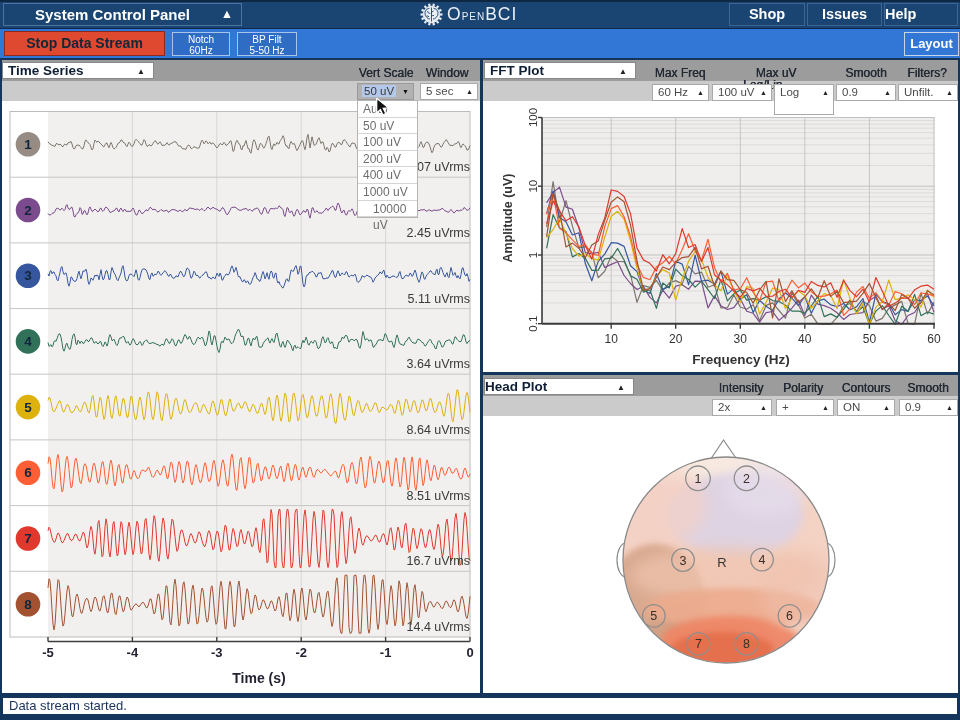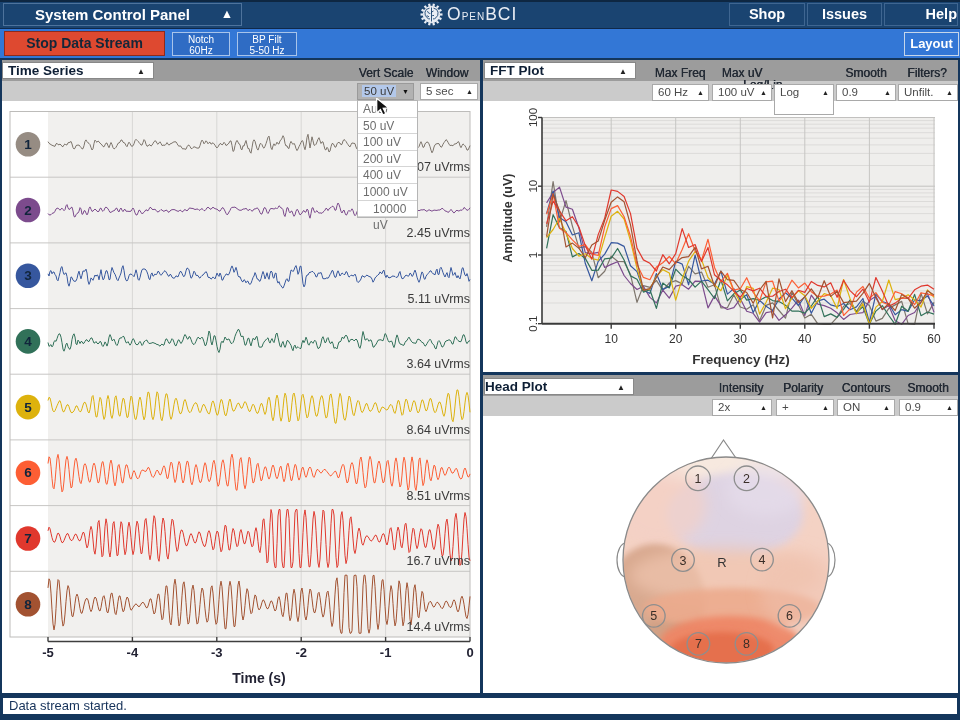--- a/index.html
+++ b/index.html
@@ -21,21 +21,21 @@
       <g stroke="#1a4471" stroke-width="0.9" fill="none">
         <path d="M11.5 4.5 v14"></path>
         <path d="M9.5 5.2 q-4 0.5-4.5 4 q-0.5 3.5 2 5.5 q1.5 1.5 3 1.2"></path>
         <path d="M13.5 5.2 q4 0.5 4.5 4 q0.5 3.5-2 5.5 q-1.5 1.5-3 1.2"></path>
         <path d="M7 8.5 q2 0.5 2.5 2.5 m-3 2 q1.5-0.5 2.5 1 m4.5-6 q-2 0.5-2.5 2.5 m3 2 q-1.5-0.5-2.5 1"></path>
       </g>
     </svg></div>
 <div style="position:absolute;left:447px;top:5px;font-size:17.5px;color:#e9edf4;letter-spacing:1px;line-height:19px;">O<span style="font-size:10px">PEN</span>BCI</div>
 <div style="position:absolute;left:729px;top:3px;width:76px;height:23px;border:1px solid #3f6691;color:#fff;font-size:14.5px;font-weight:bold;text-align:center;line-height:21px;">Shop</div>
 <div style="position:absolute;left:807px;top:3px;width:75px;height:23px;border:1px solid #3f6691;color:#fff;font-size:14.5px;font-weight:bold;text-align:center;line-height:21px;">Issues</div>
-<div style="position:absolute;left:884px;top:3px;width:74px;height:23px;border:1px solid #3f6691;color:#fff;font-size:14.5px;font-weight:bold;text-align:right;line-height:21px;">Help</div>
+<div style="position:absolute;left:884px;top:3px;width:74px;height:23px;border:1px solid #3f6691;color:#fff;font-size:14.5px;font-weight:bold;text-align:left;line-height:21px;">Help</div>
 <div style="position:absolute;left:0;top:28px;width:960px;height:1px;background:#10294a;"></div>
 <div style="position:absolute;left:0;top:29px;width:960px;height:29px;background:#3377d6;"></div>
 <div style="position:absolute;left:4px;top:31px;width:161px;height:25px;background:#de4930;border:1px solid #8f2a1a;color:#132739;font-size:14px;font-weight:bold;text-align:center;line-height:23px;">Stop Data Stream</div>
 <div style="position:absolute;left:172px;top:32px;width:58px;height:24px;background:#2f6cc4;border:1px solid #a8c4ea;color:#fff;font-size:10px;text-align:center;line-height:11px;padding-top:1px;">Notch<br>60Hz</div>
 <div style="position:absolute;left:237px;top:32px;width:60px;height:24px;background:#2f6cc4;border:1px solid #a8c4ea;color:#fff;font-size:10px;text-align:center;line-height:11px;padding-top:1px;">BP Filt<br>5-50 Hz</div>
 <div style="position:absolute;left:904px;top:32px;width:55px;height:24px;border:1px solid #c6d6ea;color:#fff;font-size:13px;font-weight:bold;text-align:center;line-height:22px;">Layout</div>
 <div style="position:absolute;left:0;top:58px;width:960px;height:2px;background:#14365c;"></div>
 <div style="position:absolute;left:0;top:58px;width:2px;height:662px;background:#14365c;"></div>
 <div style="position:absolute;left:958px;top:58px;width:2px;height:662px;background:#14365c;"></div>
 <div style="position:absolute;left:480px;top:58px;width:3px;height:637px;background:#14365c;"></div>
@@ -43,21 +43,21 @@
 <div style="position:absolute;left:2px;top:81px;width:478px;height:20px;background:#cbcbcb;"></div>
 <div style="position:absolute;left:2px;top:62px;width:152px;height:17px;background:#fff;border:1px solid #888;box-sizing:border-box;font-size:13.5px;font-weight:bold;color:#0e1f35;line-height:15px;"><span style="padding-left:5px">Time Series</span><span style="position:absolute;right:8px;top:1px;font-size:8px;color:#222">▲</span></div>
 <div style="position:absolute;left:326px;top:66px;width:120px;text-align:center;font-size:12px;color:#232a34;text-shadow:0.4px 0 0 #232a34;">Vert Scale</div>
 <div style="position:absolute;left:387px;top:66px;width:120px;text-align:center;font-size:12px;color:#232a34;text-shadow:0.4px 0 0 #232a34;">Window</div>
 <div style="position:absolute;left:357px;top:83px;width:57px;height:17px;background:#b2b2b2;border:1px solid #9a9a9a;box-sizing:border-box;font-size:11.5px;color:#3a3a3a;line-height:15px;"><span style="margin-left:4px;background:#b3c8ea;padding:0 2px;">50 uV</span><span style="position:absolute;right:4px;top:0;font-size:7px;color:#111;line-height:15px">▼</span></div>
 <div style="position:absolute;left:420px;top:83px;width:58px;height:17px;background:#ffffff;border:1px solid #a9a9a9;box-sizing:border-box;font-size:11.5px;color:#4a4a4a;line-height:15px;"><span style="padding-left:5px">5 sec</span><span style="position:absolute;right:4px;top:0;font-size:7px;color:#222;line-height:15px">▲</span></div>
 <div style="position:absolute;left:483px;top:60px;width:475px;height:21px;background:#9c9c9c;"></div>
 <div style="position:absolute;left:483px;top:81px;width:475px;height:20px;background:#cbcbcb;"></div>
 <div style="position:absolute;left:484px;top:62px;width:152px;height:17px;background:#fff;border:1px solid #888;box-sizing:border-box;font-size:13.5px;font-weight:bold;color:#0e1f35;line-height:15px;"><span style="padding-left:5px">FFT Plot</span><span style="position:absolute;right:8px;top:1px;font-size:8px;color:#222">▲</span></div>
 <div style="position:absolute;left:620px;top:66px;width:120px;text-align:center;font-size:12px;color:#232a34;text-shadow:0.4px 0 0 #232a34;">Max Freq</div>
-<div style="position:absolute;left:682px;top:66px;width:120px;text-align:center;font-size:12px;color:#232a34;text-shadow:0.4px 0 0 #232a34;">Max uV</div>
+<div style="position:absolute;left:716px;top:66px;width:120px;text-align:center;font-size:12px;color:#232a34;text-shadow:0.4px 0 0 #232a34;">Max uV</div>
 <div style="position:absolute;left:743px;top:66px;width:120px;text-align:left;font-size:12px;color:#232a34;text-shadow:0.4px 0 0 #232a34;margin-top:12px;">Log/Lin</div>
 <div style="position:absolute;left:806px;top:66px;width:120px;text-align:center;font-size:12px;color:#232a34;text-shadow:0.4px 0 0 #232a34;">Smooth</div>
 <div style="position:absolute;left:867px;top:66px;width:120px;text-align:center;font-size:12px;color:#232a34;text-shadow:0.4px 0 0 #232a34;">Filters?</div>
 <div style="position:absolute;left:652px;top:84px;width:57px;height:17px;background:#ffffff;border:1px solid #a9a9a9;box-sizing:border-box;font-size:11.5px;color:#4a4a4a;line-height:15px;"><span style="padding-left:5px">60 Hz</span><span style="position:absolute;right:4px;top:0;font-size:7px;color:#222;line-height:15px">▲</span></div>
 <div style="position:absolute;left:712px;top:84px;width:60px;height:17px;background:#ffffff;border:1px solid #a9a9a9;box-sizing:border-box;font-size:11.5px;color:#4a4a4a;line-height:15px;"><span style="padding-left:5px">100 uV</span><span style="position:absolute;right:4px;top:0;font-size:7px;color:#222;line-height:15px">▲</span></div>
 <div style="position:absolute;left:774px;top:84px;width:60px;height:31px;background:#ffffff;border:1px solid #a9a9a9;box-sizing:border-box;font-size:11.5px;color:#4a4a4a;line-height:15px;"><span style="padding-left:5px">Log</span><span style="position:absolute;right:4px;top:0;font-size:7px;color:#222;line-height:15px">▲</span></div>
 <div style="position:absolute;left:836px;top:84px;width:60px;height:17px;background:#ffffff;border:1px solid #a9a9a9;box-sizing:border-box;font-size:11.5px;color:#4a4a4a;line-height:15px;"><span style="padding-left:5px">0.9</span><span style="position:absolute;right:4px;top:0;font-size:7px;color:#222;line-height:15px">▲</span></div>
 <div style="position:absolute;left:898px;top:84px;width:60px;height:17px;background:#ffffff;border:1px solid #a9a9a9;box-sizing:border-box;font-size:11.5px;color:#4a4a4a;line-height:15px;"><span style="padding-left:5px">Unfilt.</span><span style="position:absolute;right:4px;top:0;font-size:7px;color:#222;line-height:15px">▲</span></div>
 <svg style="position:absolute;left:483px;top:101px" width="475" height="271" viewBox="0 0 475 271" font-family="Liberation Sans, sans-serif">
     <rect x="59" y="16.5" width="393" height="206.2" fill="#efeeec"></rect>

